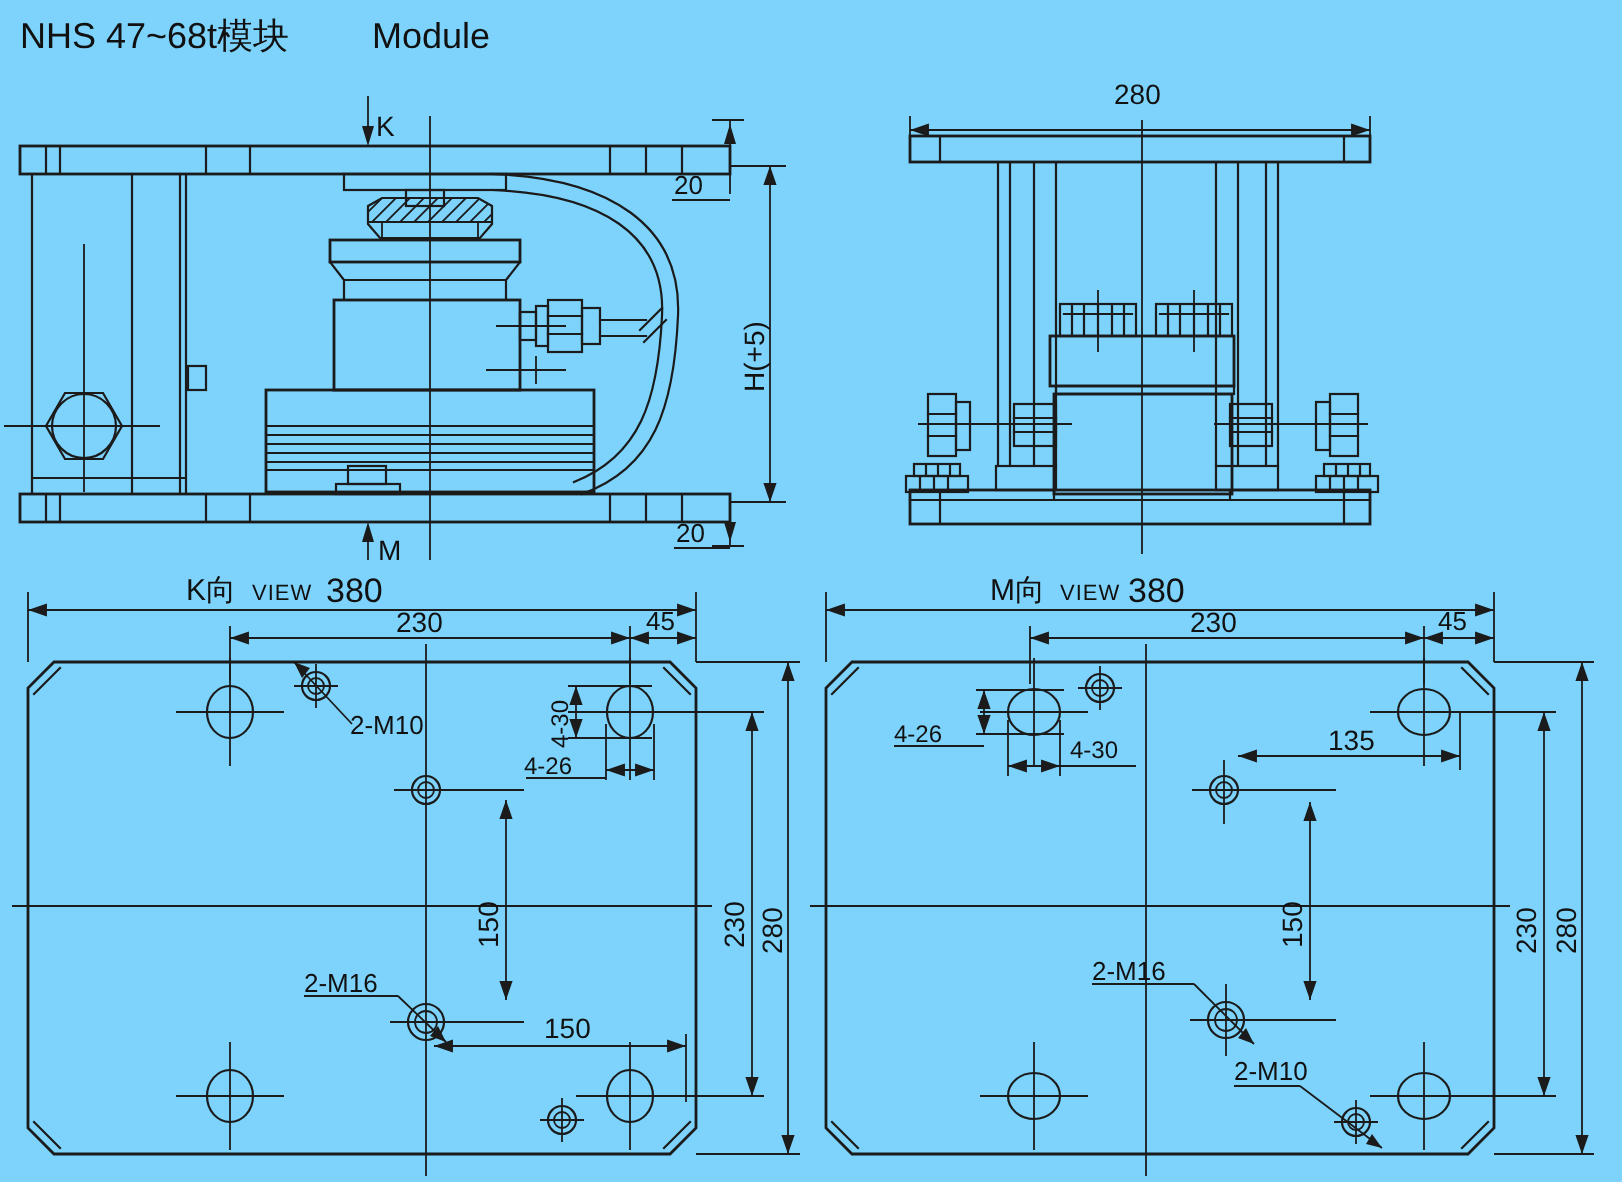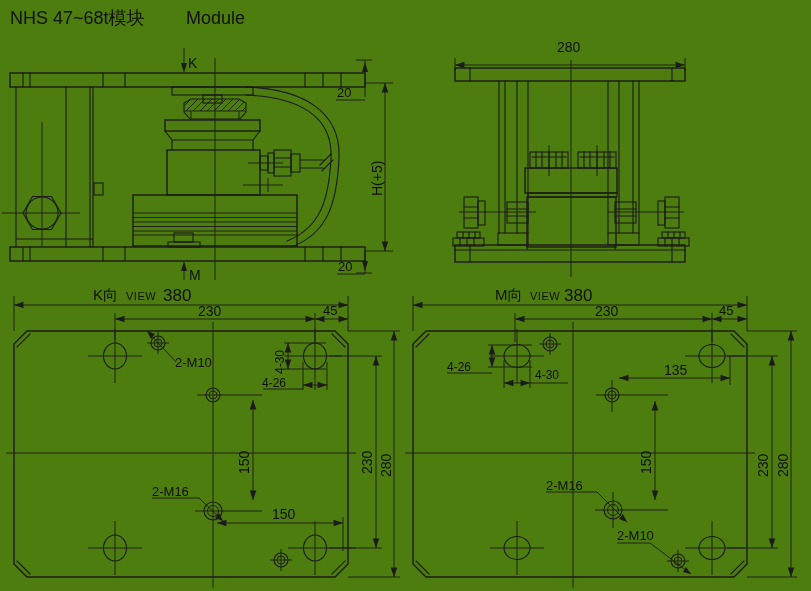--- a/index.html
+++ b/index.html
@@ -1,16 +1,16 @@
 <!DOCTYPE html>
 <html><head>
 <meta charset="utf-8">
 <style>
   html,body{margin:0;padding:0;background:#ffffff;}
-  .sheet{position:relative;width:811px;height:591px;background:#4d7c0f;overflow:hidden;}
+  .sheet{position:relative;width:811px;height:591px;background:#7dd3fc;overflow:hidden;}
   svg{display:block;}
   .o{stroke:#1b1b1b;stroke-width:1.4;fill:none;stroke-linecap:square;}
   .o2{stroke:#1b1b1b;stroke-width:1.1;fill:none;stroke-linecap:square;}
   .t{stroke:#1b1b1b;stroke-width:0.9;fill:none;stroke-linecap:butt;}
   .dl{stroke:#1b1b1b;stroke-width:0.9;fill:none;marker-start:url(#ar);marker-end:url(#ar);}
   .fill{fill:#1b1b1b;stroke:none;}
   text{fill:#111;font-family:"Liberation Sans","DejaVu Sans",sans-serif;}
   .title{font-size:18px;}
   .viewcn{font-size:15px;}
   .viewword{font-size:11px;letter-spacing:0.5px;}

